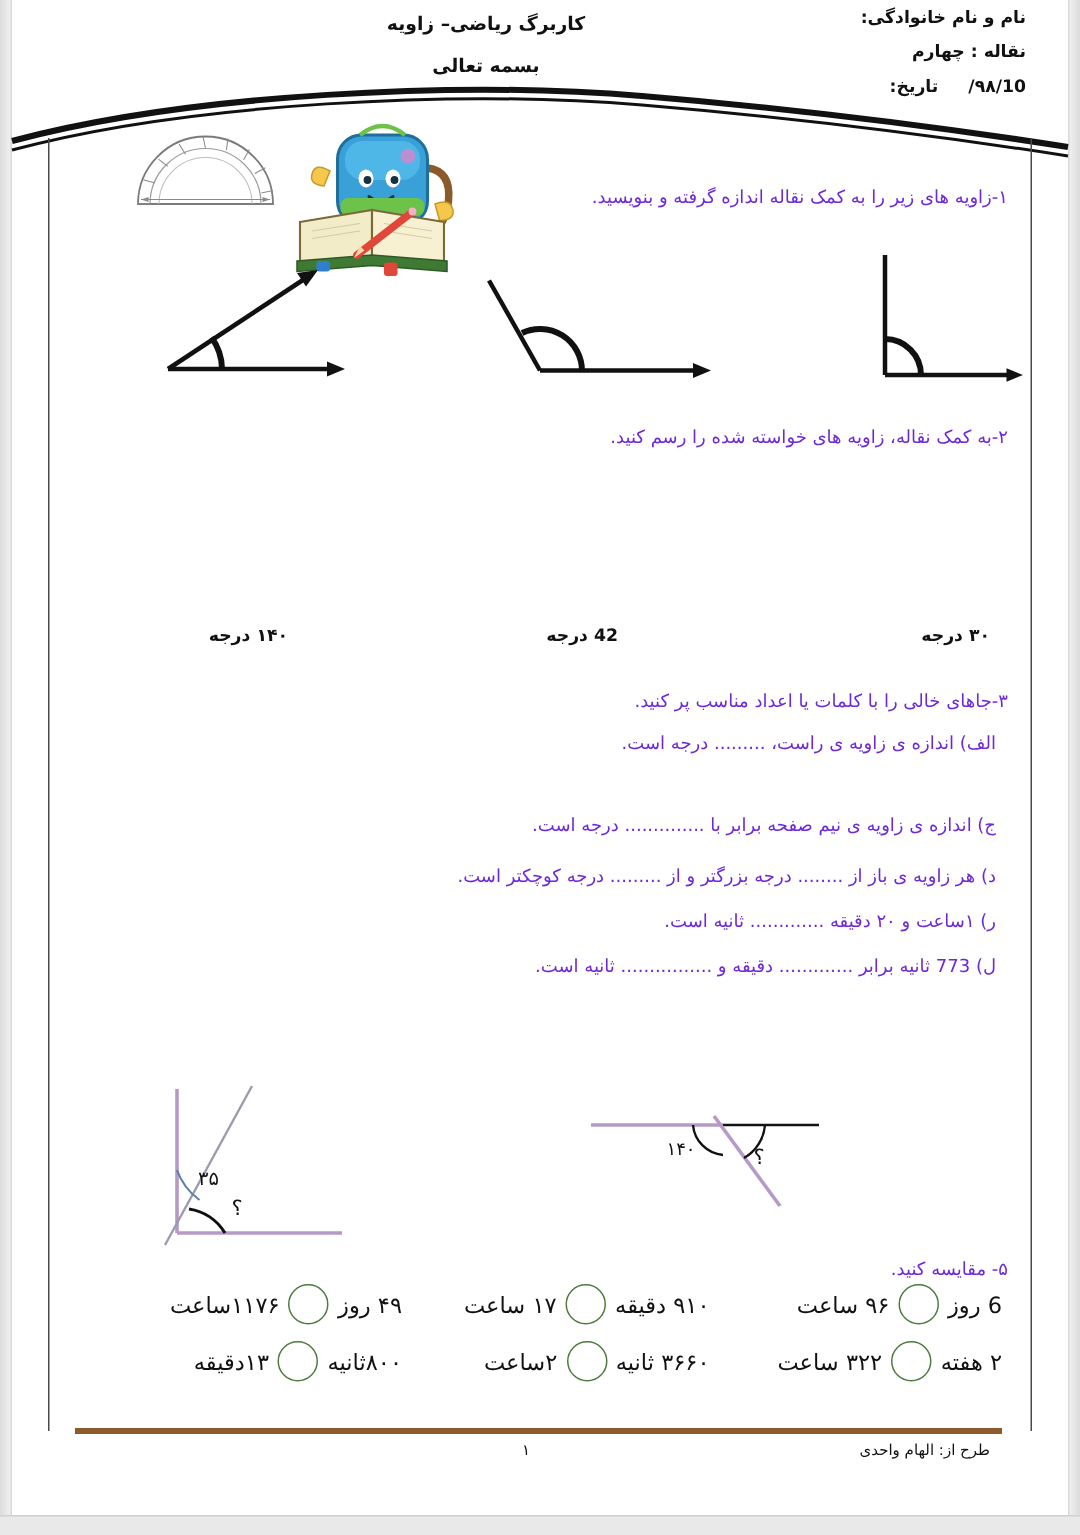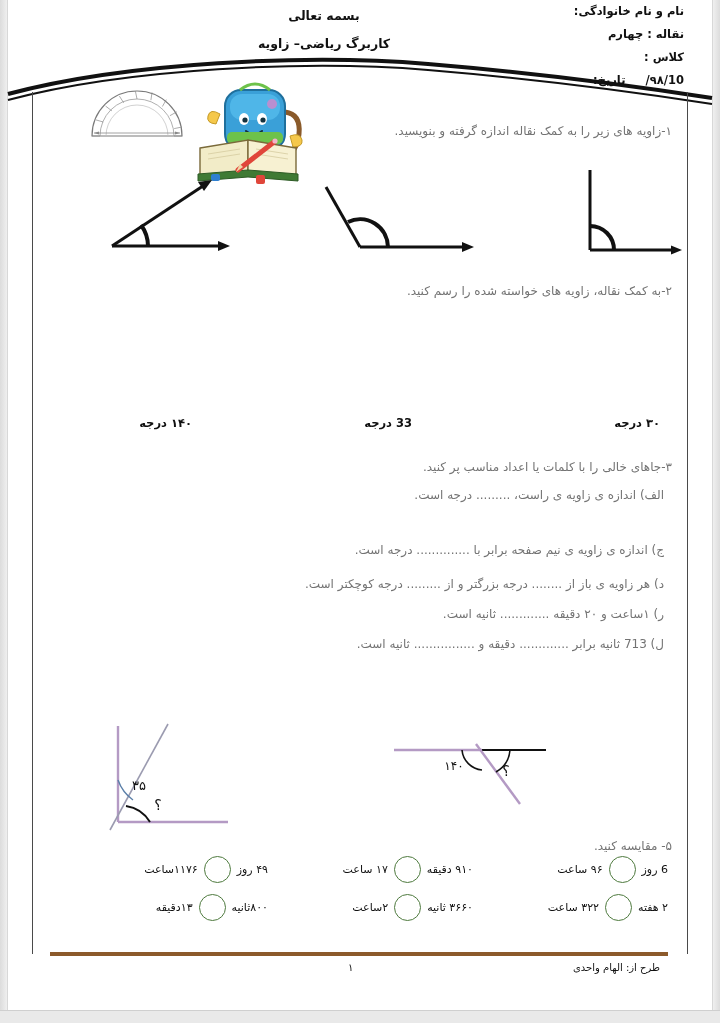--- a/index.html
+++ b/index.html
@@ -31,62 +31,61 @@
   .hdr-right{position:absolute;right:0;top:0;text-align:right;width:240px;}
   .hdr-right div{font-weight:bold;font-size:11.5px;color:#111;margin-bottom:9px;line-height:14px;}
   .hdr-center{position:absolute;right:230px;top:4px;width:260px;text-align:center;}
   .hdr-center div{font-weight:bold;font-size:12.5px;color:#111;margin-bottom:13px;}
   .date-val{letter-spacing:0.3px;}
 
   
   .clipart{position:absolute;left:72px;top:74px;width:250px;height:112px;}
 
   
-  .qtext{position:absolute;text-align:center;font-size:12px;color:#737373;line-height:17px;white-space:nowrap;}
+  .qtext{position:absolute;text-align:center;font-size:12px;color:#6d28d9;line-height:17px;white-space:nowrap;}
   .qtext.small{font-size:12px;}
 
   
   .fig{position:absolute;}
 
   .deg-label{position:absolute;font-size:11.5px;color:#111;text-align:center;white-space:nowrap;font-weight:bold;}
 
   
   .cmp-wrap{position:absolute;left:40px;top:856px;width:620px;height:72px;}
   .cmp-row{position:absolute;display:flex;align-items:center;justify-content:flex-start;direction:rtl;gap:6px;}
-  .cmp-term{font-size:11px;color:#111;white-space:nowrap;}
+  .cmp-term{font-size:15px;color:#111;white-space:nowrap;}
   .cmp-circle{width:25px;height:25px;border:1.3px solid #4e7a3e;border-radius:50%;background:#fff;flex:none;}
 
   
   .foot-rule{position:absolute;left:42px;top:952px;width:618px;height:4px;background:#8c5a2b;}
   .foot-left{position:absolute;right:52px;top:962px;font-size:10px;color:#111;}
   .foot-page{position:absolute;left:340px;top:962px;font-size:10px;color:#111;}
   svg{display:block;overflow:visible;}
 </style>
 </head>
 <body>
 
 <div class="page-edge-left"></div>
 <div class="page-edge-right"></div>
 
 <div class="page">
 
   <div class="header">
     <div class="hdr-right">
       <div>نام و نام خانوادگی:</div>
       <div>نقاله : چهارم</div>
-      <div>کلاس :</div>
       <div>
         <span class="date-val">۹۸/10/</span>
         &nbsp;&nbsp;&nbsp;
         <span>تاریخ:</span>
       </div>
     </div>
     <div class="hdr-center">
+      <div>کاربرگ ریاضی– زاویه</div>
       <div>بسمه تعالی</div>
-      <div>کاربرگ ریاضی– زاویه</div>
     </div>
   </div>
 
   <svg class="swoosh" viewBox="0 0 704 60">
     <path d="M0 46 C 120 14, 300 6, 420 16 C 540 26, 640 40, 704 50" fill="none" stroke="#111111" stroke-width="4"></path>
     <path d="M0 52 C 120 20, 300 12, 420 22 C 540 32, 640 46, 704 56" fill="none" stroke="#111111" stroke-width="2"></path>
   </svg>
 
   <div class="vrule left"></div>
   <div class="vrule right"></div>
@@ -168,29 +167,29 @@
   <svg class="fig" style="left:560px;top:170px;width:130px;height:90px;" viewBox="0 0 130 90">
     <line x1="22" y1="80" x2="108" y2="80" stroke="#111" stroke-width="3"></line>
     <polygon points="114,80 103,75.5 103,84.5" fill="#111"></polygon>
     <line x1="22" y1="80" x2="22" y2="0" stroke="#111" stroke-width="3"></line>
     <path d="M46 80 A 24 24 0 0 0 22 56" fill="none" stroke="#111" stroke-width="4"></path>
   </svg>
 
   <div class="qtext" style="top:283px;right:40px;">۲-به کمک نقاله، زاویه های خواسته شده را رسم کنید.</div>
 
   <div class="deg-label" style="top:416px;right:52px;">۳۰ درجه</div>
-  <div class="deg-label" style="top:416px;right:300px;">33 درجه</div>
+  <div class="deg-label" style="top:416px;right:300px;">42 درجه</div>
   <div class="deg-label" style="top:416px;right:520px;">۱۴۰ درجه</div>
 
   <div class="qtext" style="top:459px;right:40px;">۳-جاهای خالی را با کلمات یا اعداد مناسب پر کنید.</div>
   <div class="qtext" style="top:487px;right:48px;">الف) اندازه ی زاویه ی راست، ......... درجه است.</div>
   <div class="qtext" style="top:542px;right:48px;">ج) اندازه ی زاویه ی نیم صفحه برابر با .............. درجه است.</div>
   <div class="qtext" style="top:576px;right:48px;margin-left:15px;">د) هر زاویه ی باز از ........ درجه بزرگتر و از ......... درجه کوچکتر است.</div>
   <div class="qtext" style="top:606px;right:48px;">ر) ۱ساعت و ۲۰ دقیقه ............. ثانیه است.</div>
-  <div class="qtext" style="top:636px;right:48px;">ل) 713 ثانیه برابر ............. دقیقه و ................ ثانیه است.</div>
+  <div class="qtext" style="top:636px;right:48px;">ل) 773 ثانیه برابر ............. دقیقه و ................ ثانیه است.</div>
 
 
   <svg class="fig" style="left:92px;top:718px;width:230px;height:120px;" viewBox="0 0 230 120">
     <line x1="18" y1="8" x2="18" y2="104" stroke="#b49ac4" stroke-width="2.4"></line>
     <line x1="18" y1="104" x2="128" y2="104" stroke="#b49ac4" stroke-width="2.4"></line>
     <line x1="10" y1="112" x2="68" y2="6" stroke="#9b9bb0" stroke-width="1.6"></line>
     <path d="M18 62 A 42 42 0 0 0 33 82" fill="none" stroke="#5a7fa8" stroke-width="1.4"></path>
     <path d="M26 88 A 34 34 0 0 1 50 104" fill="none" stroke="#111" stroke-width="2"></path>
     <text x="39" y="72" font-size="13" font-family="'DejaVu Sans',sans-serif" fill="#111" text-anchor="middle">۳۵</text>
     <text x="58" y="92" font-size="14" font-family="'DejaVu Sans',sans-serif" fill="#111" text-anchor="middle">؟</text>

